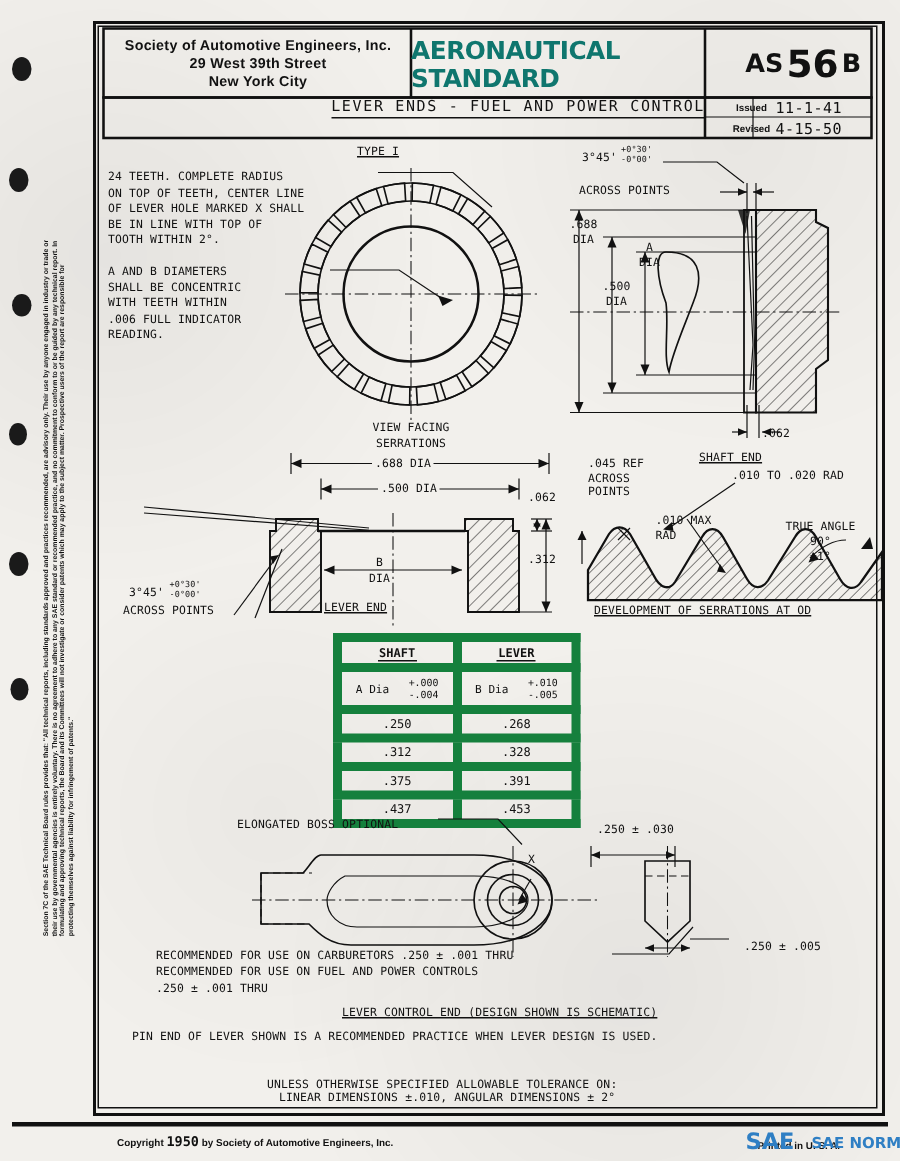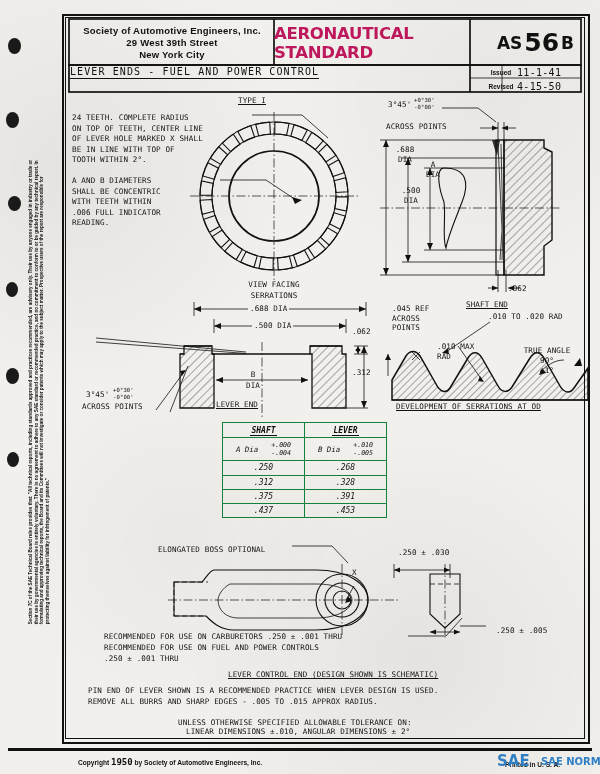--- a/index.html
+++ b/index.html
@@ -26,34 +26,34 @@
   #frame{position:absolute;left:62px;top:14px;width:524px;height:726px;border:2px solid #111;}
   #frame2{position:absolute;left:65px;top:17px;width:518px;height:720px;border:1px solid #111;}
   .t-soc{
     position:absolute;left:70px;top:20px;width:204px;height:45px;
     display:flex;flex-direction:column;align-items:center;justify-content:center;
     font-weight:bold;font-size:9.5px;line-height:12px;color:#111;letter-spacing:.2px;
   }
   .t-aero{
     position:absolute;left:274px;top:20px;width:196px;height:45px;
     display:flex;align-items:center;justify-content:center;
-    font-weight:bold;font-size:16.5px;color:#be185d;letter-spacing:-.3px;
+    font-weight:bold;font-size:16.5px;color:#0f766e;letter-spacing:-.3px;
     font-family:"DejaVu Sans", sans-serif;
   }
   .t-num{
     position:absolute;left:470px;top:20px;width:108px;height:45px;
     display:flex;align-items:center;justify-content:center;gap:2px;
     color:#111;font-family:"DejaVu Sans", sans-serif;
   }
   .t-num .a{font-weight:bold;font-size:17px;margin-left:23px;}
   .t-num .n{font-weight:bold;font-size:25px;}
   .t-num .b{font-weight:bold;font-size:17px;}
   .t-title{
     position:absolute;left:70px;top:65px;width:400px;height:14px;
-    display:flex;align-items:center;justify-content:flex-start;color:#111;
+    display:flex;align-items:center;justify-content:flex-end;color:#111;
   }
   .t-title span{font-size:10px;letter-spacing:1.1px;border-bottom:1px solid #111;padding-bottom:1px;
     font-family:"DejaVu Sans Mono", monospace;}
   .t-dates{
     position:absolute;left:470px;top:65px;width:108px;height:26px;color:#111;
   }
   .t-dates .row{display:flex;align-items:center;height:14px;padding-left:15px;text-align:center;}
   .t-dates .lbl{font-size:6.5px;font-weight:bold;width:32px;}
   .t-dates .val{font-size:10px;font-family:"DejaVu Sans Mono", monospace;letter-spacing:.3px;}
 
@@ -87,21 +87,21 @@
   .med{stroke-width:1.1;}
   .thick{stroke-width:1.7;}
   .dash{stroke-dasharray:5 3;}
   .cl{stroke-dasharray:9 2.5 1.5 2.5;stroke-width:.7;}
   .hatch{stroke:#111;stroke-width:.7;}
 
   
   #dimtable{position:absolute;left:222px;top:422px;width:165px;height:96px;}
   #dimtable table{border-collapse:collapse;width:100%;height:100%;
     font-family:"DejaVu Sans Mono", monospace;color:#111;}
-  #dimtable td,#dimtable th{border:1px solid #15803d;text-align:center;padding:0;font-style:italic;}
+  #dimtable td,#dimtable th{border:6px solid #15803d;text-align:center;padding:0;}
   #dimtable .hd{font-size:8px;height:14px;}
   #dimtable .hd span{border-bottom:1px solid #111;padding:0 1px;}
   #dimtable .sub{height:22px;font-size:7.4px;}
   #dimtable .sub .wrap{display:flex;align-items:center;justify-content:center;gap:2px;}
   #dimtable .sub .tol{display:inline-flex;flex-direction:column;font-size:6.6px;line-height:8px;margin-left:11px;}
   #dimtable .dv{font-size:8px;height:13px;}
 </style>
 </head>
 <body>
 
@@ -336,21 +336,21 @@
   </svg>
 
   <div class="dt" style="left:388px;top:100px;">3°45'</div>
   <div class="dt tiny" style="left:414px;top:97px;">+0°30'</div>
   <div class="dt tiny" style="left:414px;top:104px;">-0°00'</div>
   <div class="dt" style="left:386px;top:122px;">ACROSS POINTS</div>
   <svg class="pl" style="left:438px;top:104px;" width="70" height="24">
     <path d="M4 4 L40 4 L58 18" class="ln thin"></path>
   </svg>
 
-  <div class="dt c" style="left:374px;top:145px;width:30px;line-height:10px;margin-left:16px;">.688
+  <div class="dt c" style="left:374px;top:145px;width:30px;line-height:10px;">.688
 DIA</div>
   <div class="dt c" style="left:396px;top:186px;width:30px;line-height:10px;">.500
 DIA</div>
   <div class="dt c" style="left:418px;top:160px;width:30px;line-height:10px;">A
 DIA</div>
   <div class="dt" style="left:508px;top:284px;">.062</div>
 
   <div class="dt u" style="left:466px;top:300px;">SHAFT END</div>
 
   <svg class="pl" style="left:392px;top:340px;" width="196" height="62">
@@ -488,21 +488,20 @@
   <div class="dt" style="left:104px;top:632px;">RECOMMENDED FOR USE ON CARBURETORS .250 ± .001 THRU</div>
   <div class="dt" style="left:104px;top:643px;">RECOMMENDED FOR USE ON FUEL AND POWER CONTROLS</div>
   <div class="dt" style="left:104px;top:654px;">.250 ± .001 THRU</div>
   <svg class="pl" style="left:400px;top:616px;" width="70" height="24">
     <path d="M8 20 L46 20 L62 2" class="ln thin"></path>
   </svg>
 
   <div class="dt u" style="left:228px;top:670px;">LEVER CONTROL END (DESIGN SHOWN IS SCHEMATIC)</div>
 
   <div class="dt" style="left:88px;top:686px;">PIN END OF LEVER SHOWN IS A RECOMMENDED PRACTICE WHEN LEVER DESIGN IS USED.</div>
-  <div class="dt" style="left:88px;top:697px;">REMOVE ALL BURRS AND SHARP EDGES - .005 TO .015 APPROX RADIUS.</div>
 
   <div class="dt" style="left:178px;top:718px;">UNLESS OTHERWISE SPECIFIED ALLOWABLE TOLERANCE ON:</div>
   <div class="dt" style="left:186px;top:727px;">LINEAR DIMENSIONS ±.010, ANGULAR DIMENSIONS ± 2°</div>
 
   <div id="footrule"></div>
   <div class="foot" style="left:78px;top:757px;">
     <span>Copyright</span>
     <span style="font-size:9px;font-family:'DejaVu Sans Mono',monospace;">1950</span>
     <span>by Society of Automotive Engineers, Inc.</span>
   </div>

